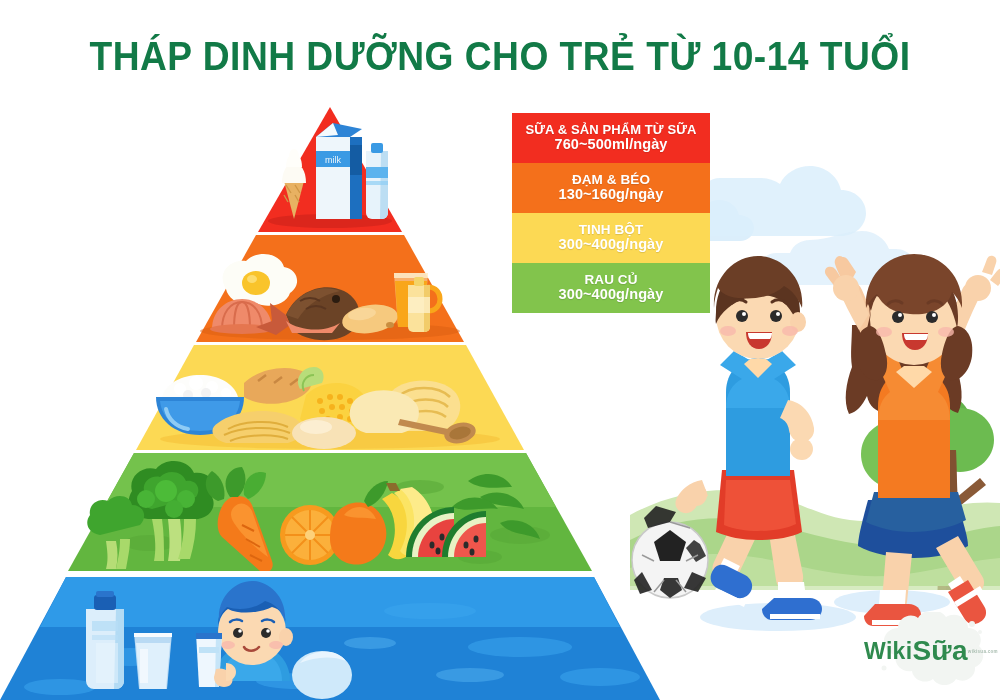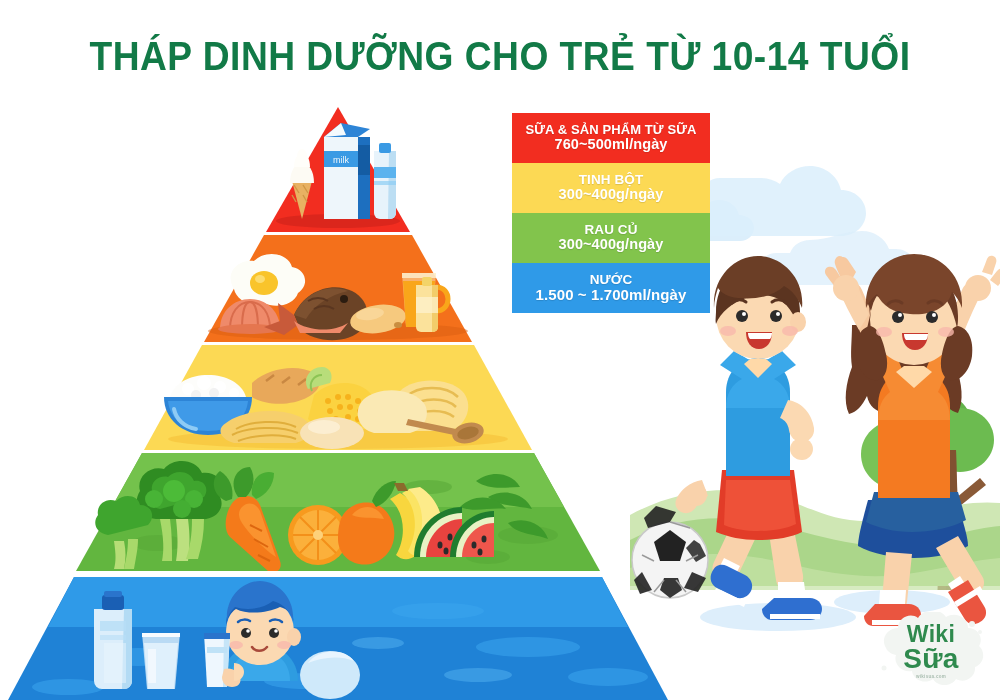--- a/index.html
+++ b/index.html
@@ -25,21 +25,21 @@
     white-space:nowrap;
   }
 
   
   #scene { position:absolute; left:630px; top:120px; width:370px; height:580px; }
 
   
   #pyramid { position:absolute; left:0; top:105px; width:660px; height:595px; }
   .tier {
     position:absolute;
-    left:8px;
+    left:0;
     width:660px;
     overflow:hidden;
   }
   .tier .tierbg { position:absolute; inset:0; }
   .tier .tierart { position:absolute; inset:0; }
 
   
   #legend {
     position:absolute; left:512px; top:113px;
     width:198px;
@@ -63,21 +63,21 @@
     text-shadow:0 1px 1px rgba(0,0,0,.13);
     white-space:nowrap;
   }
   .legend-row.r0 .lg-name{ font-size:13px; }
   .legend-row.r4 .lg-val{ font-size:15px; }
 
   
   #logo { position:absolute; left:872px; top:612px; width:118px; height:78px; }
   #logo .logo-text {
     position:absolute; inset:0;
-    display:flex; flex-direction:column; align-items:center; justify-content:center;
+    display:flex; flex-direction:row; align-items:center; justify-content:center;
     color:#2f8a4e;
     font-weight:bold;
     line-height:.97;
   }
   #logo .logo-l1 { font-size:23px; letter-spacing:.3px; }
   #logo .logo-l2 { font-size:28px; letter-spacing:.3px; }
   #logo .logo-sub { font-size:4.5px; color:#a9bdb0; letter-spacing:.3px; margin-top:3px; }
 </style>
 </head>
 <body>
@@ -555,31 +555,31 @@
     </div>
   </div>
 
   <div id="page-title">THÁP DINH DƯỠNG CHO TRẺ TỪ 10-14 TUỔI</div>
 
   <div id="legend">
     <div class="legend-row r0" style="background:#f22d20;">
       <div class="lg-name">SỮA &amp; SẢN PHẨM TỪ SỮA</div>
       <div class="lg-val">760~500ml/ngày</div>
     </div>
+    <div class="legend-row r1" style="background:#f4701b;">
+      <div class="lg-name">ĐẠM &amp; BÉO</div>
+      <div class="lg-val">130~160g/ngày</div>
+    </div>
     <div class="legend-row r2" style="background:#fcd954;align-items:center;">
       <div class="lg-name">TINH BỘT</div>
       <div class="lg-val">300~400g/ngày</div>
     </div>
     <div class="legend-row r3" style="background:#82c44c;">
       <div class="lg-name">RAU CỦ</div>
       <div class="lg-val">300~400g/ngày</div>
-    </div>
-    <div class="legend-row r4" style="background:#2f9ae8;">
-      <div class="lg-name">NƯỚC</div>
-      <div class="lg-val">1.500 ~ 1.700ml/ngày</div>
     </div>
   </div>
 
   <div id="logo">
     <svg viewBox="0 0 118 78" xmlns="http://www.w3.org/2000/svg" style="position:absolute;inset:0;">
       <path d="M14 36 c-6 -10 2 -20 12 -20 c0 -10 12 -16 20 -10 c6 -10 22 -10 28 -1 c10 -6 22 1 22 11 c10 0 16 10 11 18 c7 6 5 18 -4 21 c1 10 -10 17 -19 12 c-5 8 -18 8 -23 0 c-8 6 -20 1 -21 -8 c-10 2 -19 -7 -16 -16 c-5 -1 -9 -4 -10 -7 z" fill="#f2f5f2"></path>
       <circle cx="100" cy="12" r="3" fill="#f2f5f2"></circle>
       <circle cx="108" cy="20" r="2" fill="#f2f5f2"></circle>
       <circle cx="12" cy="56" r="2.5" fill="#f2f5f2"></circle>
     </svg>

